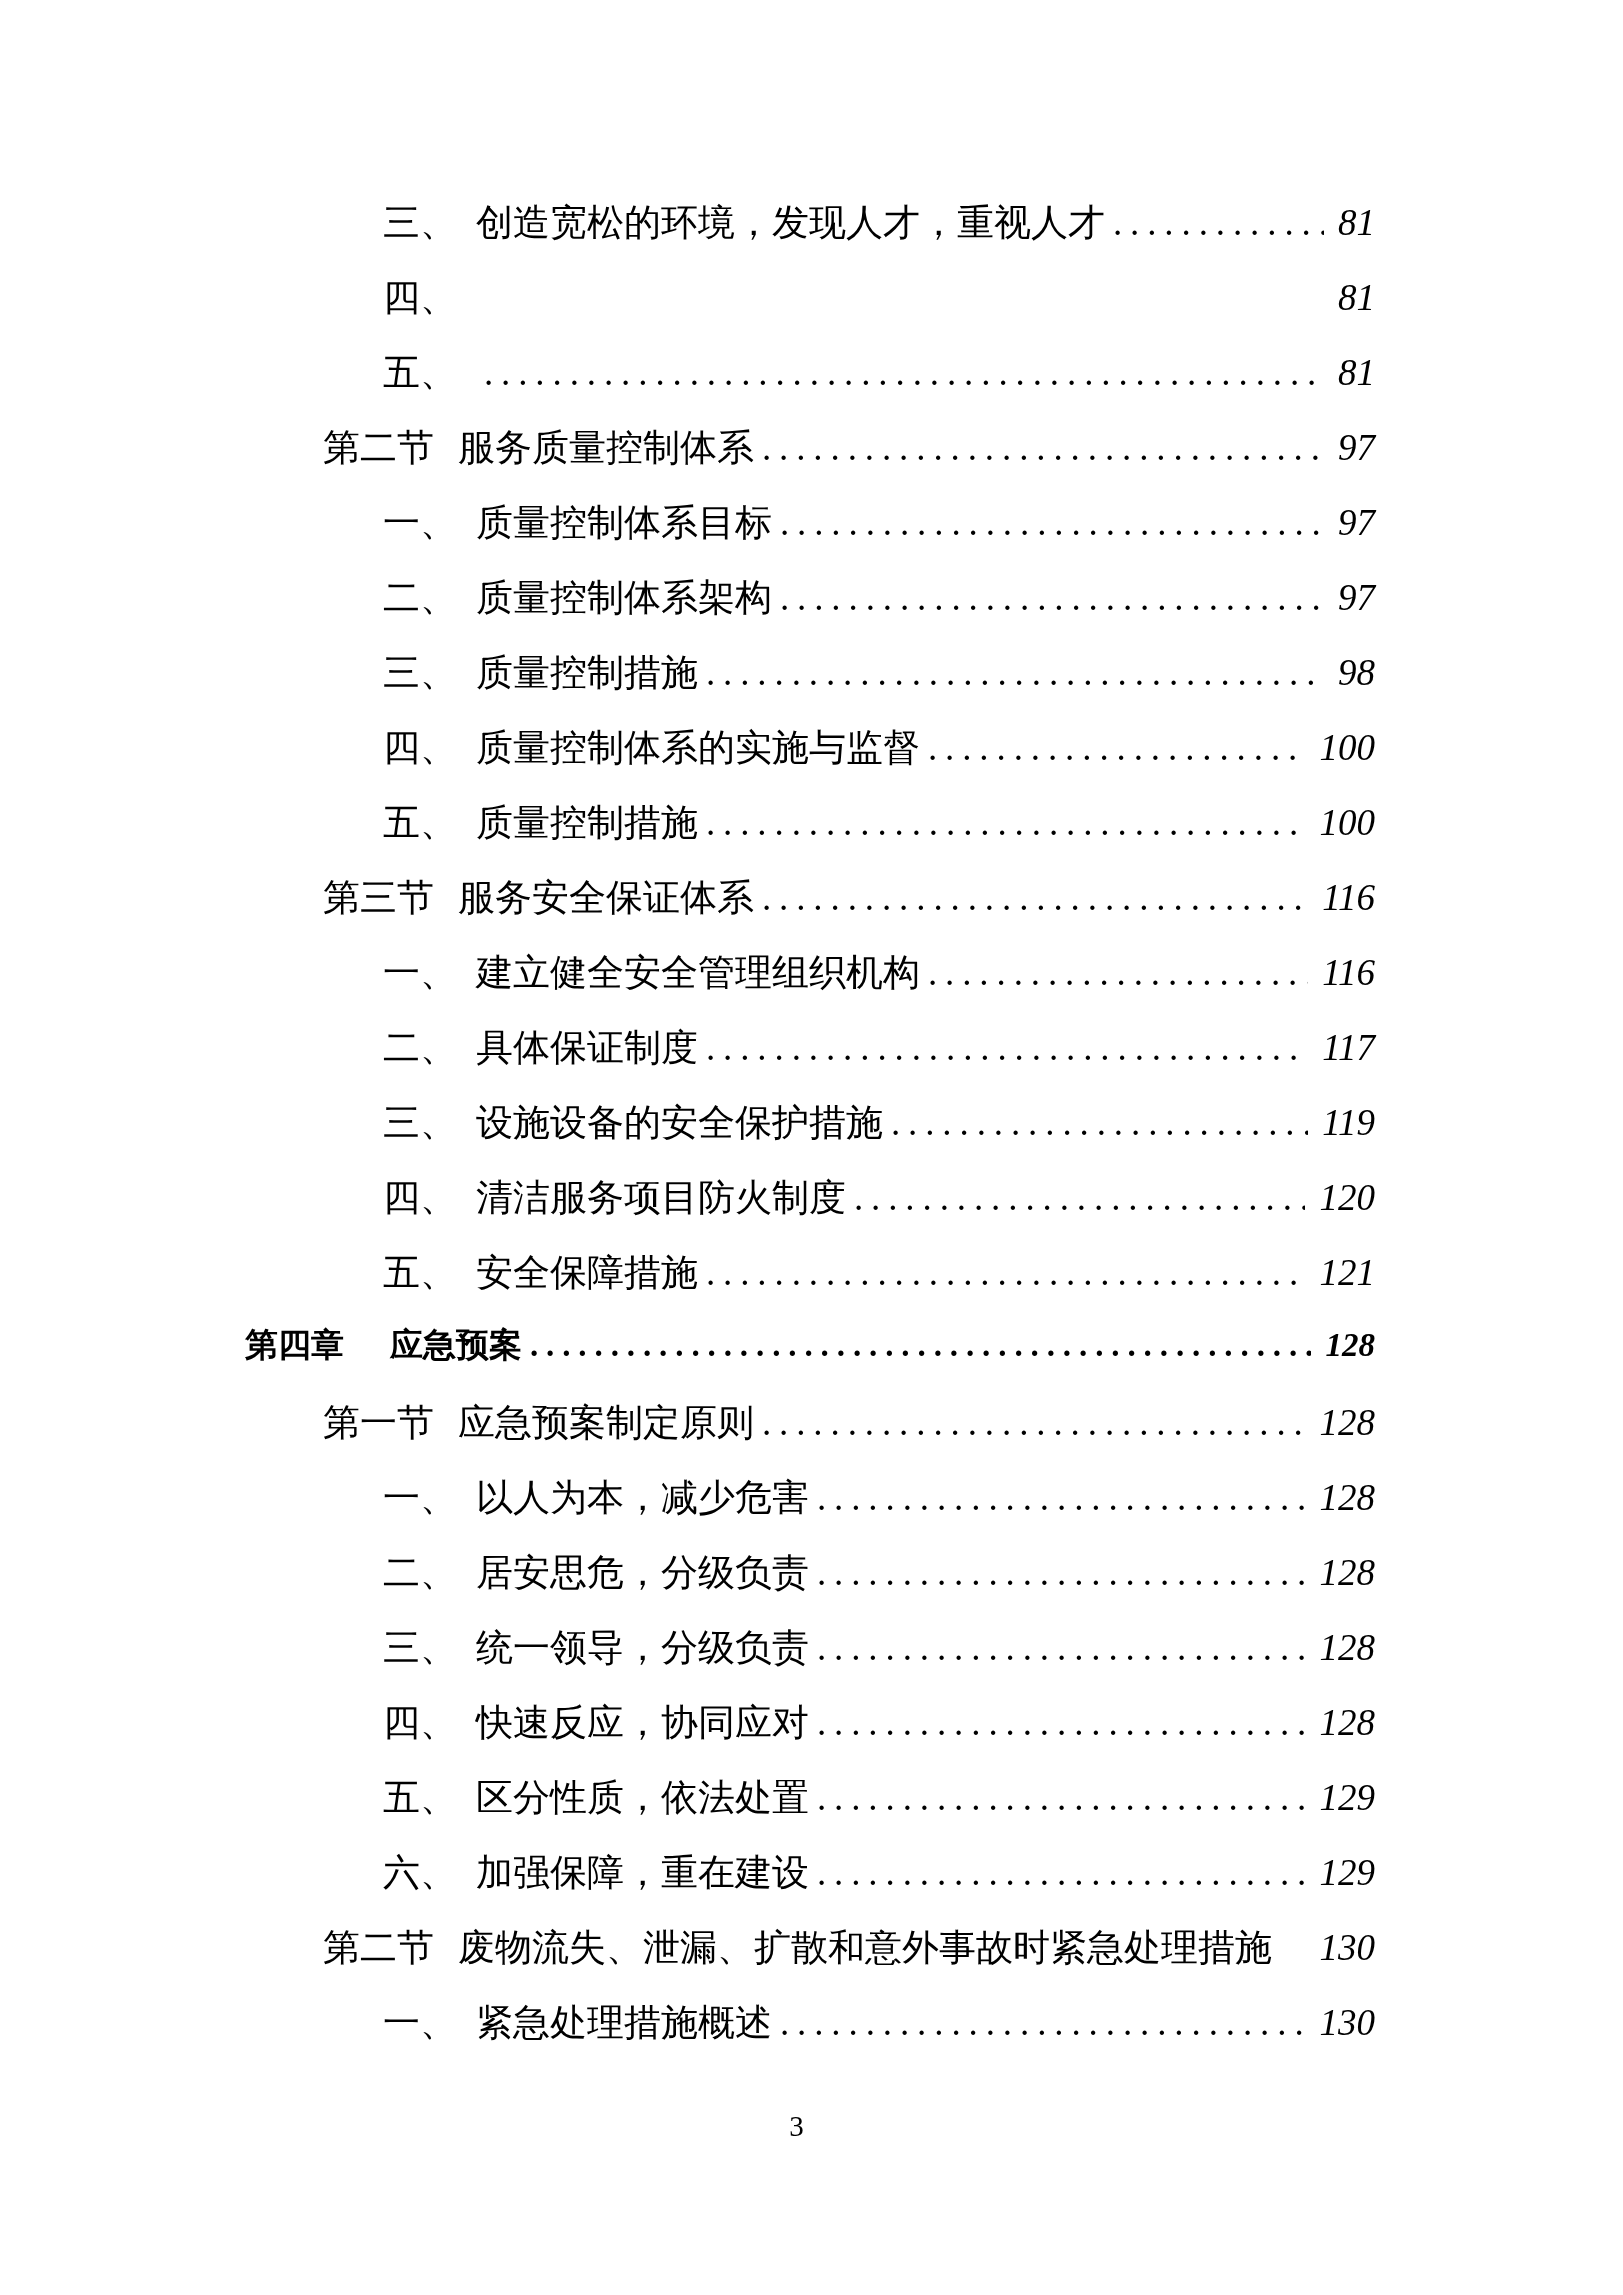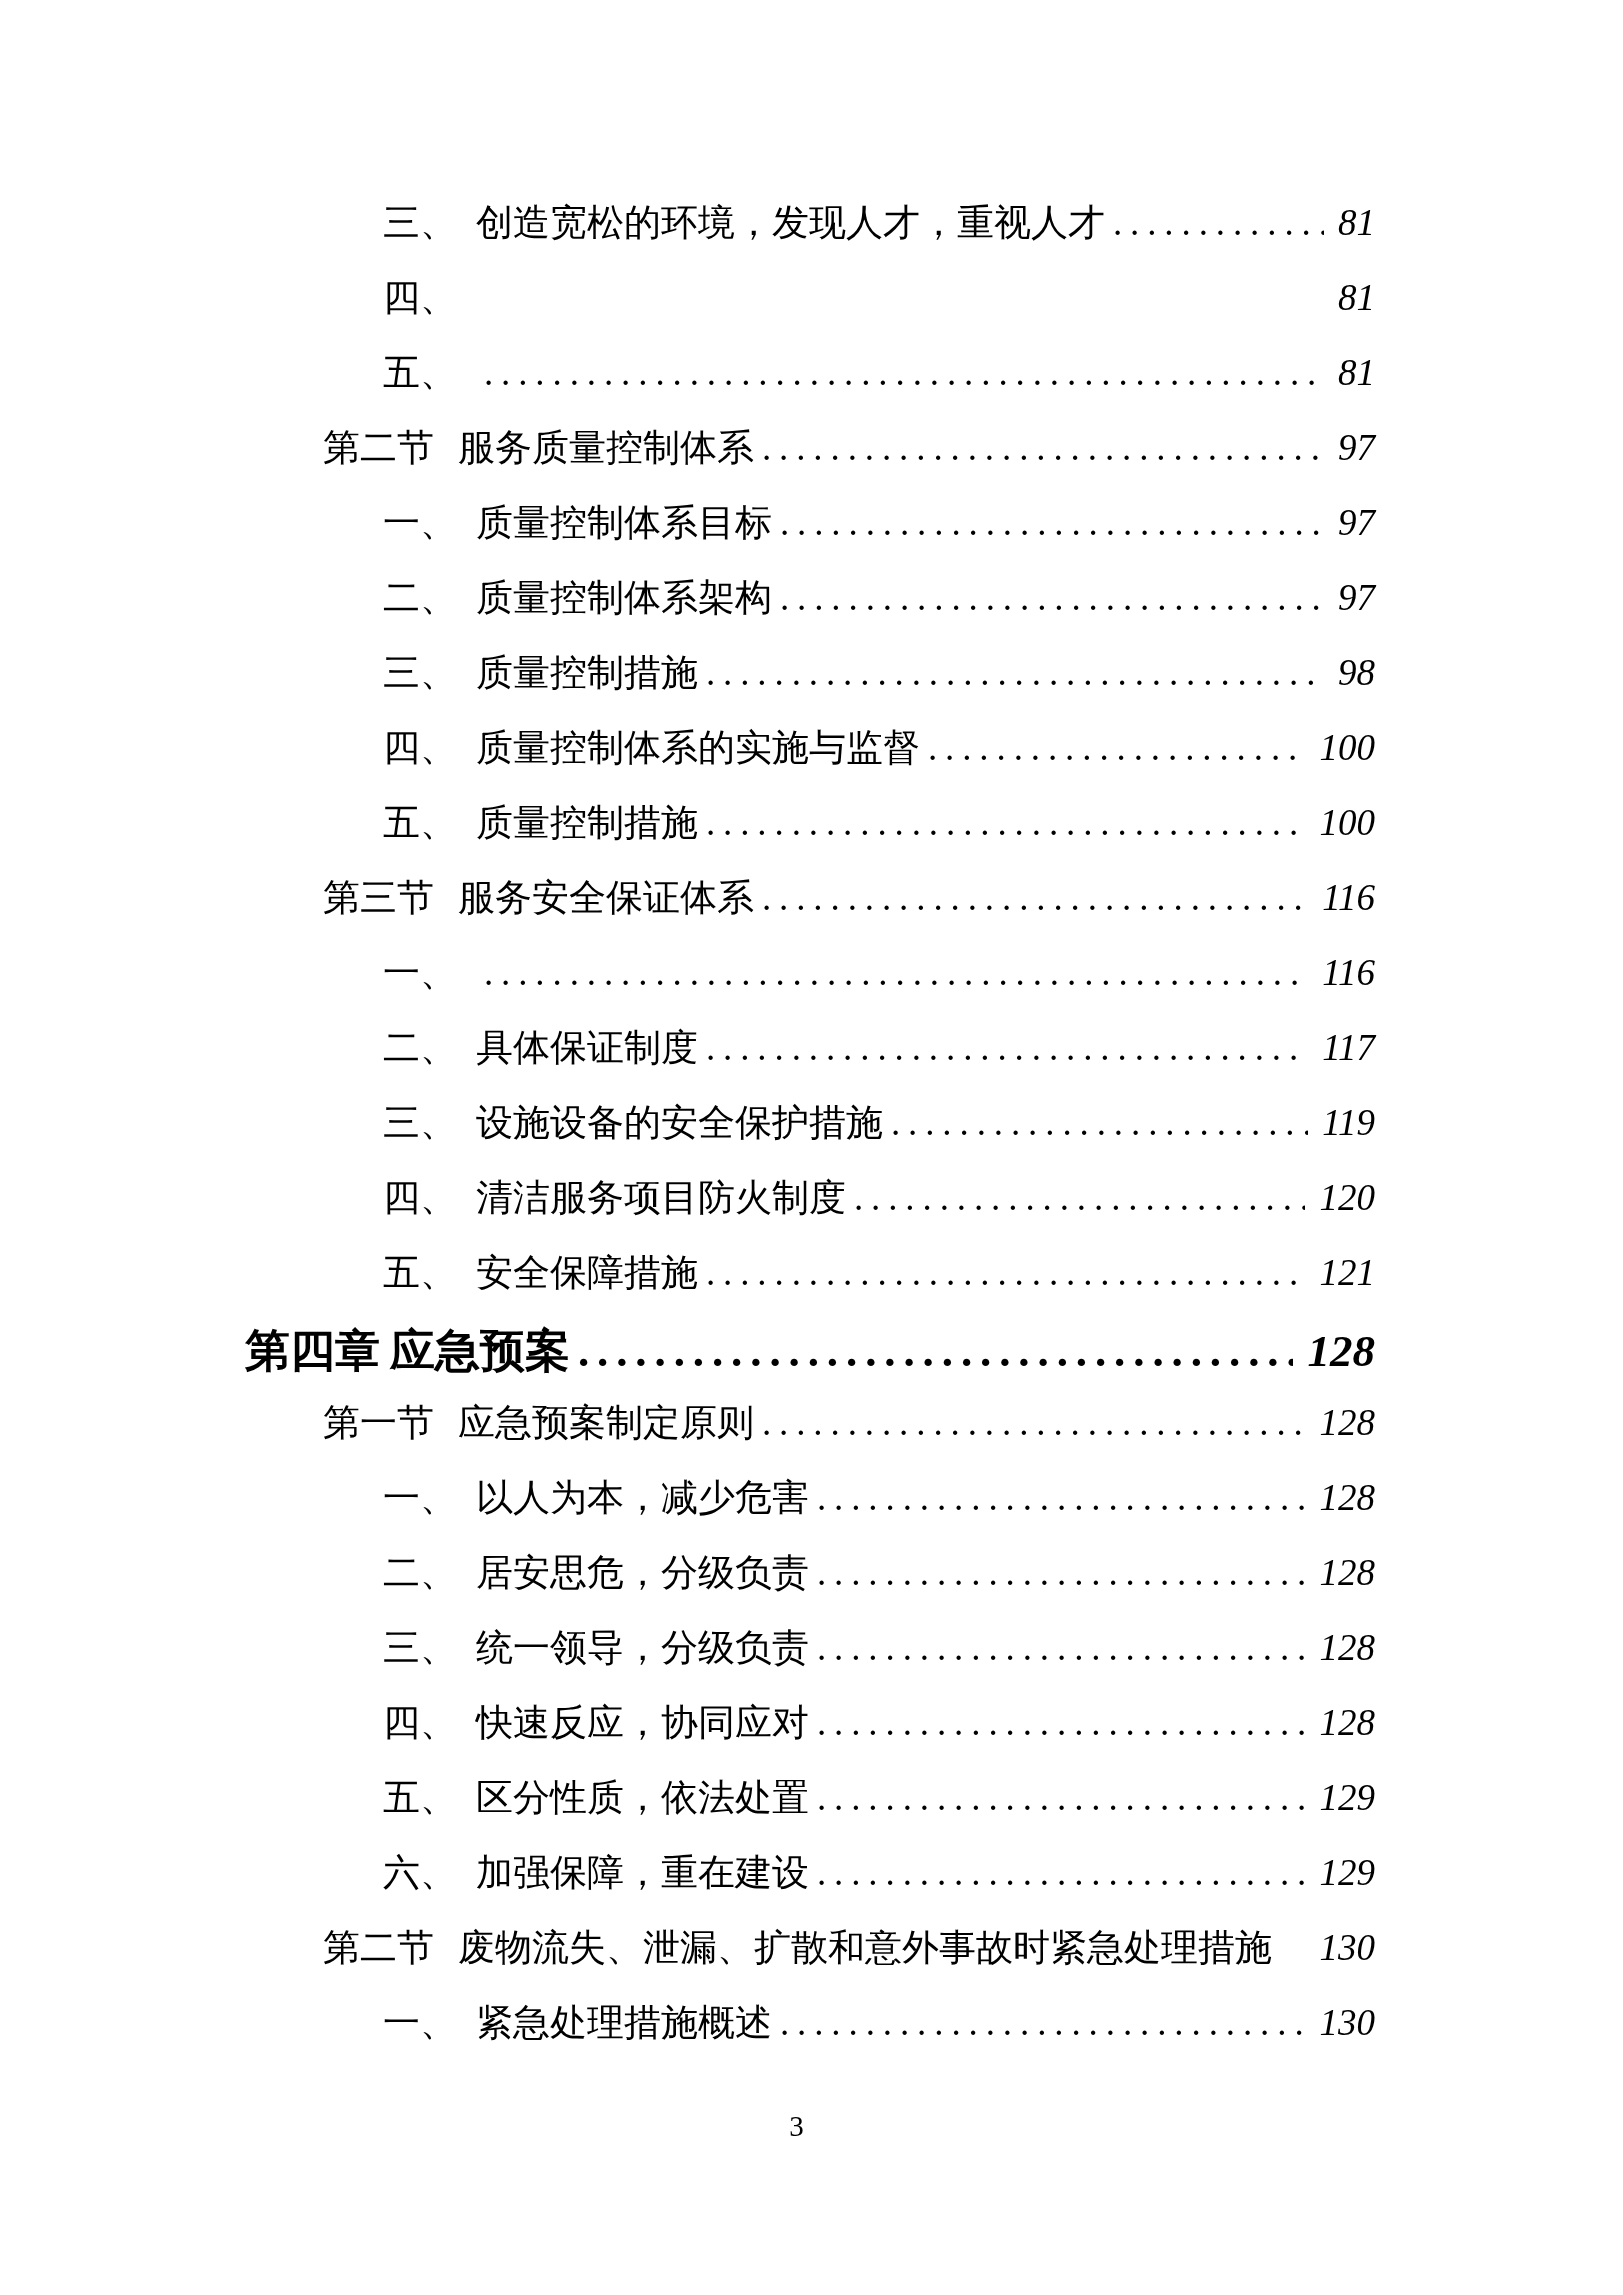--- a/index.html
+++ b/index.html
@@ -24,21 +24,21 @@
     height: 75px;
     box-sizing: border-box;
     padding-top: 19.6px;
     padding-right: 248px;
     white-space: nowrap;
     overflow: hidden;
   }
   .toc-row > span { line-height: 1; }
   .level-sub     { padding-left: 383px; font-size: 37px; }
   .level-section { padding-left: 323px; font-size: 37px; }
-  .level-chapter { padding-left: 245px; font-size: 45px; font-weight: bold; }
+  .level-chapter { padding-left: 245px; font-size: 33px; font-weight: bold; }
   .num {
     display: inline-block;
     flex: 0 0 auto;
   }
   .level-sub     .num { min-width: 93px; }
   .level-section .num { min-width: 135px; }
   .level-chapter .num { min-width: 145px; }
   .title { flex: 0 0 auto; }
   .leader {
     flex: 1 1 0;
@@ -125,20 +125,21 @@
         <span class="pagenum">100</span>
       </div>
       <div class="toc-row level-section">
         <span class="num">第三节</span>
         <span class="title">服务安全保证体系</span>
         <span class="leader">................................................................................</span>
         <span class="pagenum">116</span>
       </div>
       <div class="toc-row level-sub">
         <span class="num">一、</span>
+        <span class="title">建立健全安全管理组织机构</span>
         <span class="leader">................................................................................</span>
         <span class="pagenum">116</span>
       </div>
       <div class="toc-row level-sub">
         <span class="num">二、</span>
         <span class="title">具体保证制度</span>
         <span class="leader">................................................................................</span>
         <span class="pagenum">117</span>
       </div>
       <div class="toc-row level-sub">

